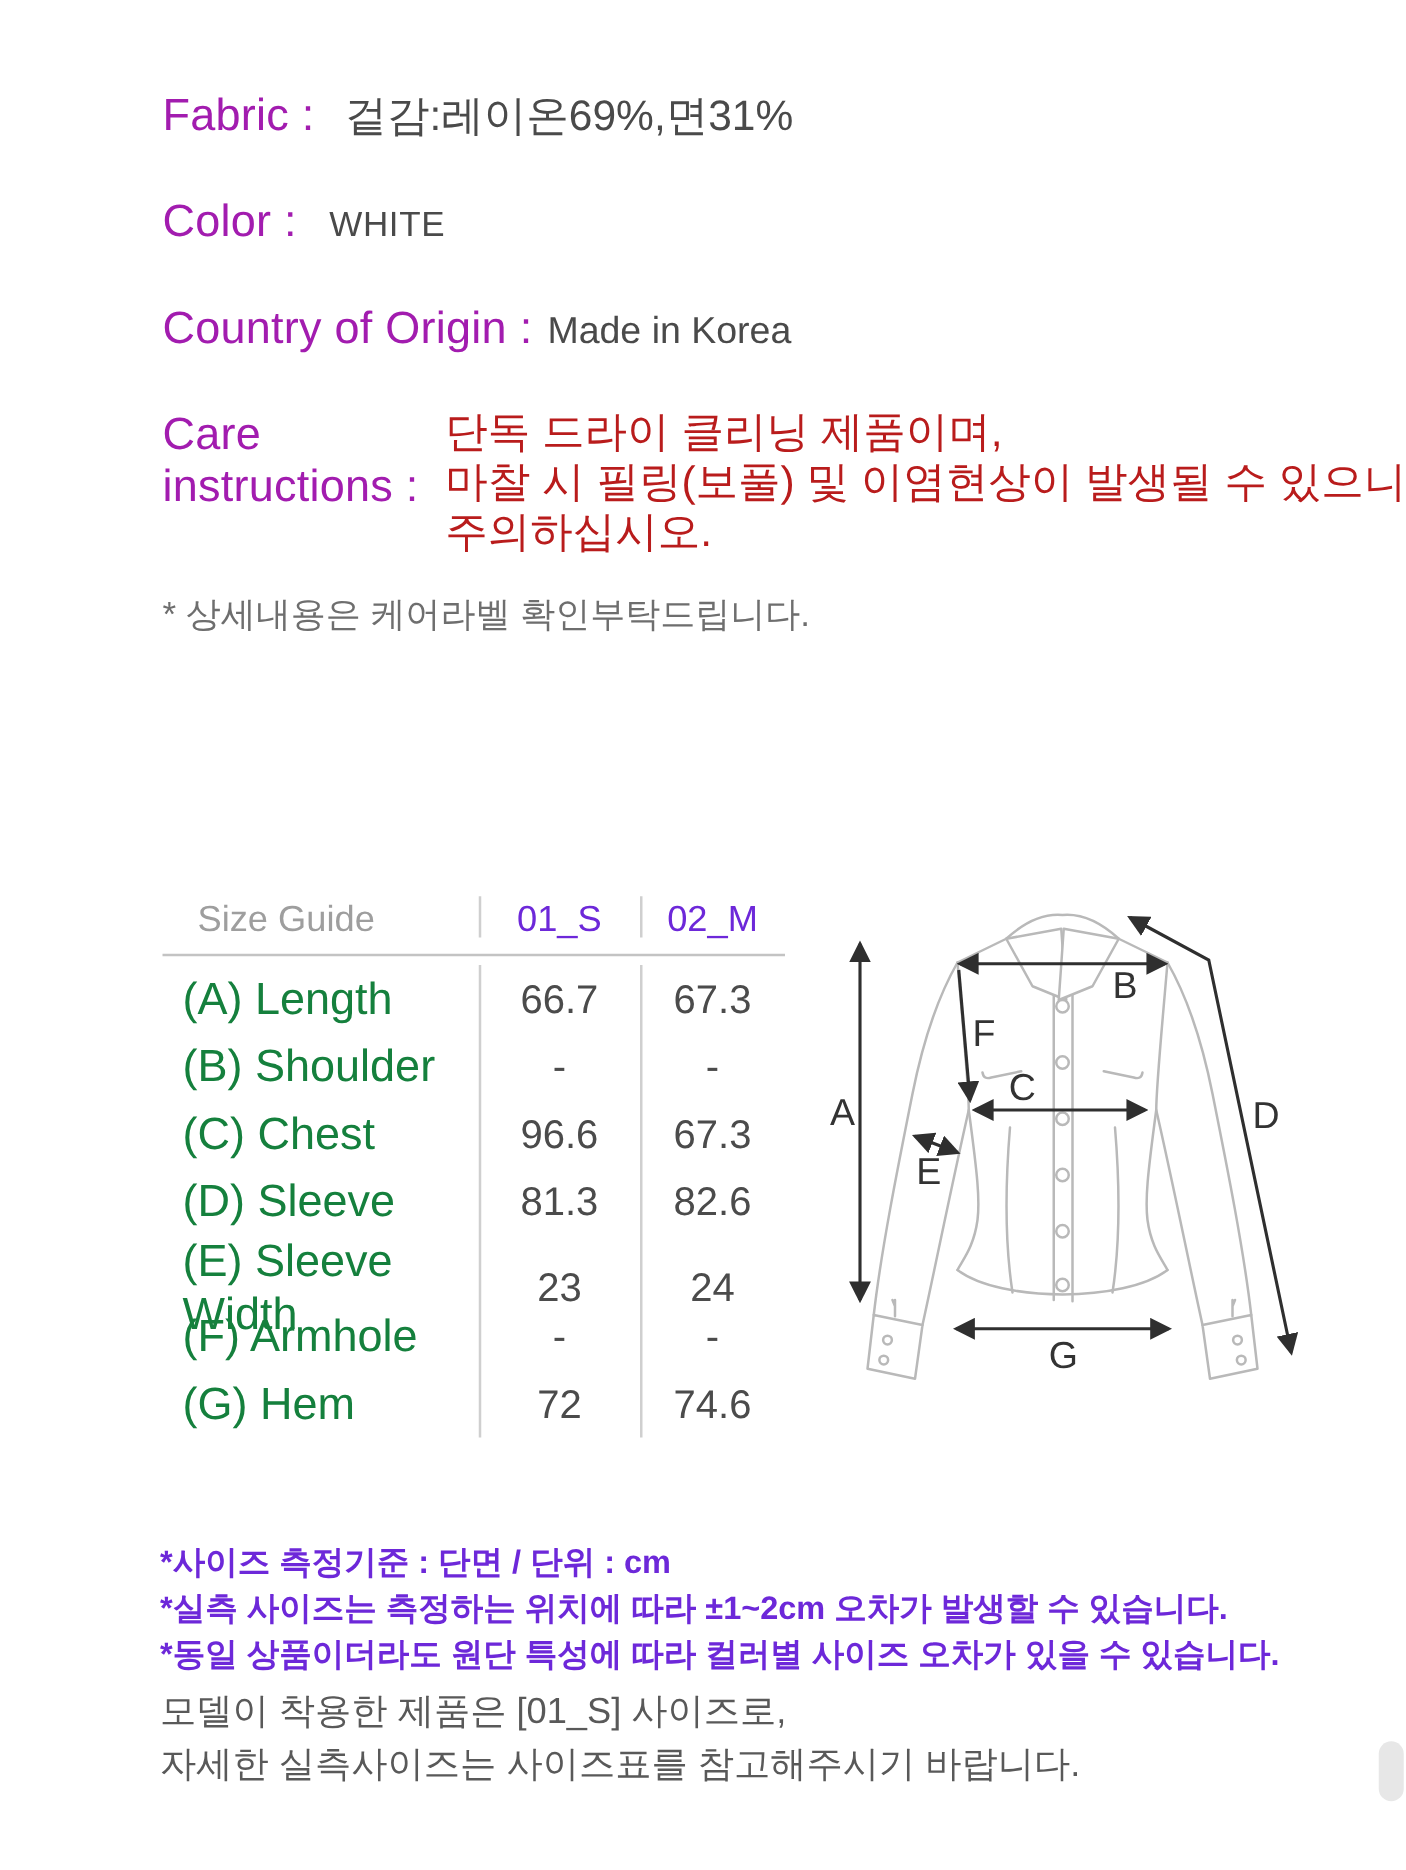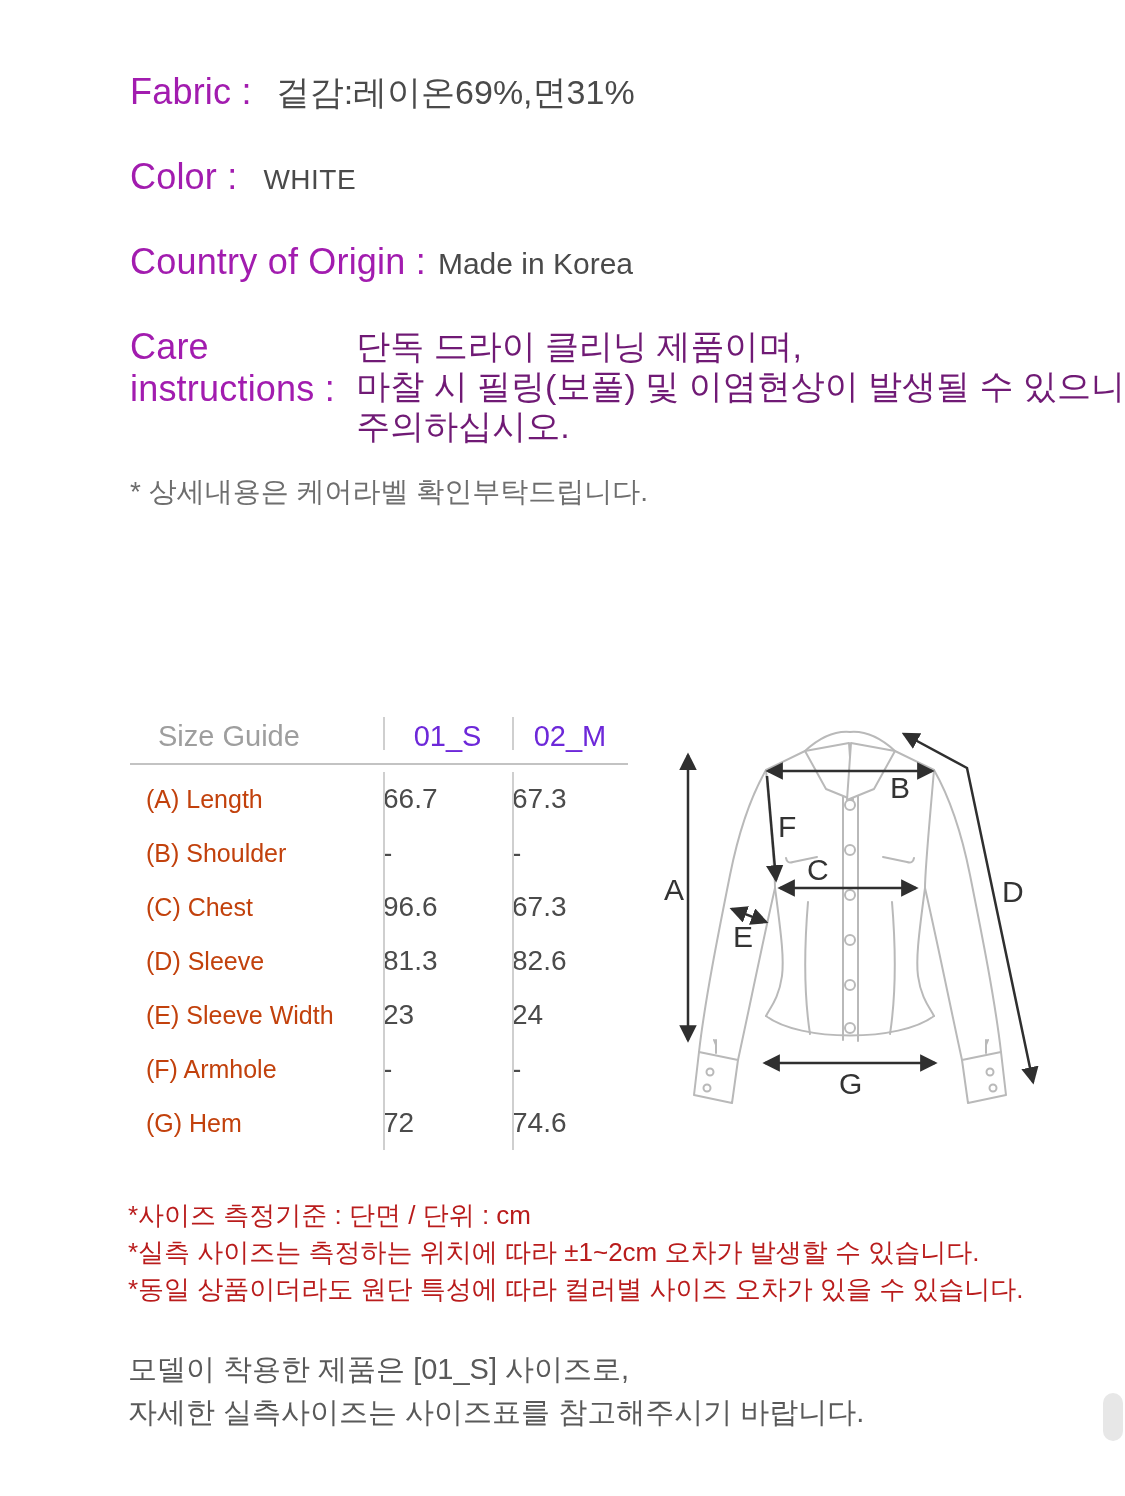--- a/index.html
+++ b/index.html
@@ -7,45 +7,45 @@
     position:relative;width:1125px;height:1496px;background:#fff;overflow:hidden;
     font-family:"Liberation Sans","DejaVu Sans",sans-serif;color:#4a4a4a;
   }
   
   .info-line{position:absolute;left:130px;white-space:nowrap;}
   .info-label{font-size:36px;color:#a21caf;letter-spacing:.2px;}
   .info-value-ko{font-size:34px;color:#4a4a4a;margin-left:24px;}
   .info-value-en-sm{font-size:28px;color:#4a4a4a;margin-left:26px;letter-spacing:.5px;}
   .info-value-en{font-size:30px;color:#4a4a4a;margin-left:12px;}
   .care-line{position:absolute;left:130px;display:flex;align-items:flex-start;}
-  .care-values{margin-left:4px;font-size:34px;line-height:40px;color:#701a75;white-space:nowrap;}
+  .care-values{margin-left:4px;font-size:34px;line-height:40px;color:#b91c1c;white-space:nowrap;}
   .care-note{position:absolute;left:130px;top:473px;font-size:28px;color:#6e6e6e;}
   
   .size-table{position:absolute;left:130px;top:710px;width:498px;height:444px;}
   .t-header{display:grid;grid-template-columns:253px 129px 116px;height:53px;align-items:center;}
   .t-title{padding-left:28px;font-size:29px;color:#9e9e9e;}
   .t-col{font-size:29px;color:#6d28d9;text-align:center;}
   .t-rule{position:absolute;left:0;top:53px;width:498px;height:2px;background:#c3c3c3;}
   .t-body{position:absolute;left:0;top:62px;width:498px;}
   .t-row{display:grid;grid-template-columns:253px 129px 116px;height:54px;align-items:center;}
-  .t-row-label{padding-left:16px;font-size:25px;color:#c2410c;}
-  .t-cell{font-size:28px;color:#4b4b4b;}
+  .t-row-label{padding-left:16px;font-size:36px;color:#15803d;}
+  .t-cell{font-size:32px;color:#4b4b4b;text-align:center;}
   .vline{position:absolute;width:2px;background:#cfcfcf;}
   .hd1{left:253px;top:7px;height:33px;}
   .hd2{left:382px;top:7px;height:33px;}
   .bd1{left:253px;top:62px;height:378px;}
   .bd2{left:382px;top:62px;height:378px;}
   
   .diagram{position:absolute;left:650px;top:710px;width:430px;height:450px;}
   .shirt{fill:none;stroke:#b9b9b9;stroke-width:2;stroke-linejoin:round;stroke-linecap:round;}
   .shirt-fill{fill:#fff;stroke:#b9b9b9;stroke-width:2;stroke-linejoin:round;}
   .arrow{fill:none;stroke:#2f2f2f;stroke-width:2.5;}
   .mlabel{font-size:30px;fill:#333;font-family:"Liberation Sans","DejaVu Sans",sans-serif;}
   
-  .size-notes{position:absolute;left:128px;top:1197px;font-size:26px;line-height:37px;color:#b91c1c;}
+  .size-notes{position:absolute;left:128px;top:1231px;font-size:26px;line-height:37px;color:#6d28d9;font-weight:bold;}
   .model-note{position:absolute;left:128px;top:1348px;font-size:29px;line-height:43px;color:#595959;}
   
   .scroll-thumb{position:absolute;right:2px;top:1393px;width:20px;height:48px;border-radius:10px;background:#e7e7e7;}
 </style>
 </head>
 <body>
 
 <div class="page">
 
   <div class="info-line" style="top:70px">

